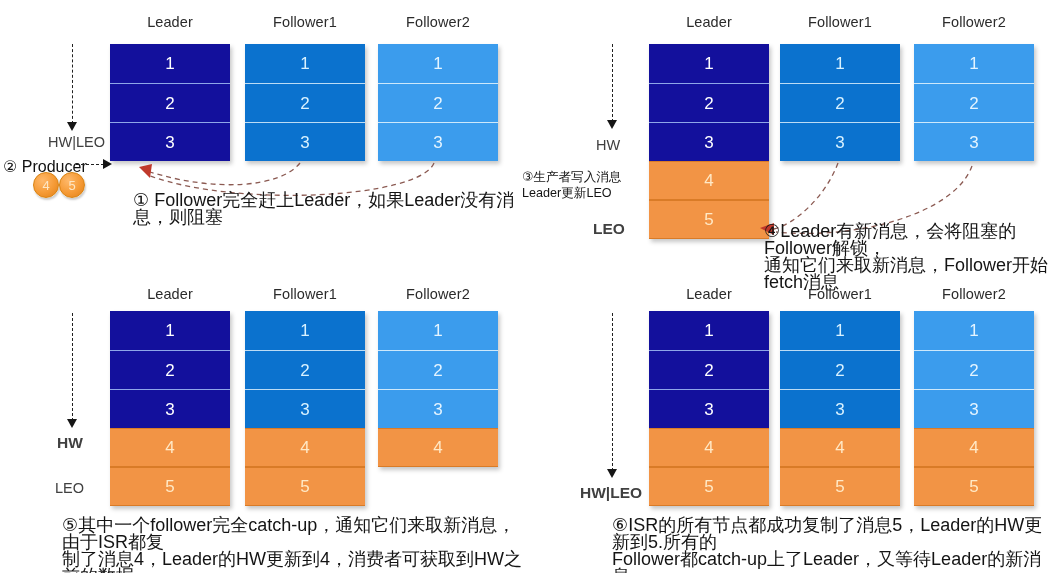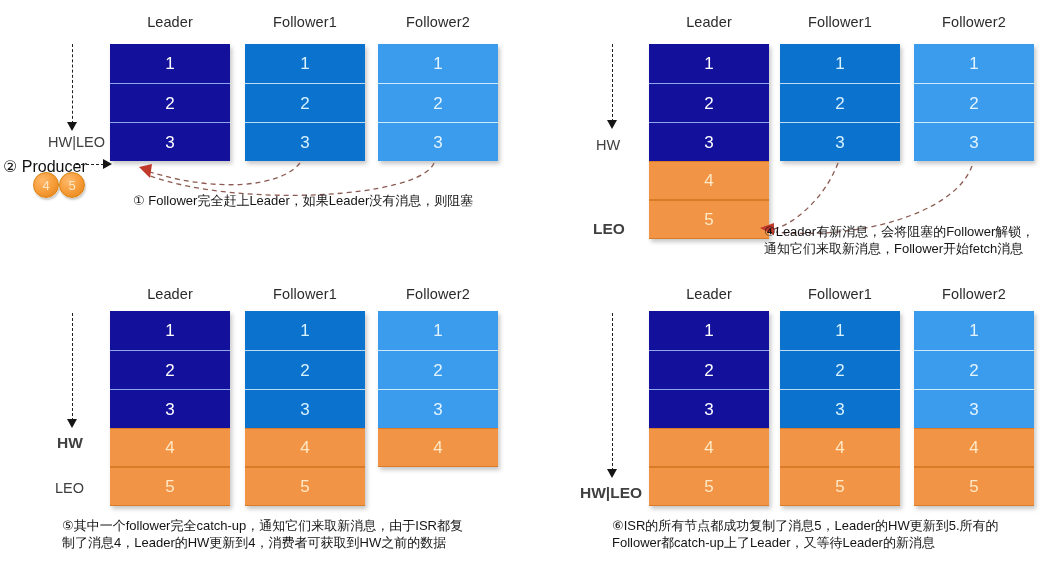--- a/index.html
+++ b/index.html
@@ -89,21 +89,21 @@
     background:radial-gradient(circle at 36% 32%, #ffb96b 0%, #f59a35 55%, #e07f16 100%);
     border:1px solid #d9820f;
     display:flex;align-items:center;justify-content:center;
     font-size:13px;color:#fde6c4;
     box-shadow:1px 2px 2px rgba(0,0,0,.2);
   }
 
   
   .cap{
     position:absolute;
-    font-size:13px;
+    font-size:18px;
     line-height:17px;
     color:#141414;
     white-space:pre-line;
   }
   .cap.small{font-size:12.6px;line-height:16px;}
 
   svg.curves{position:absolute;left:0;top:0;overflow:visible;pointer-events:none;}
 </style>
 </head>
 <body>
@@ -155,20 +155,22 @@
 <div class="panel" style="left:524px;top:0;width:524px;height:286px;">
 
   <div class="col-head" style="left:125px;top:14px;">Leader</div>
   <div class="col-head" style="left:256px;top:14px;">Follower1</div>
   <div class="col-head" style="left:390px;top:14px;">Follower2</div>
 
   <div class="vline" style="left:88px;top:44px;height:78px;"></div>
   <div class="vhead" style="left:83px;top:120px;"></div>
 
   <div class="side" style="left:72px;top:137px;">HW</div>
+  <div class="cap small" style="left:-2px;top:169px;width:130px;">③生产者写入消息
+Leader更新LEO</div>
   <div class="side bold" style="left:69px;top:220px;font-size:15.5px;">LEO</div>
 
   <div class="stack sh" style="left:125px;top:44px;">
     <div class="blk b-leader">1</div>
     <div class="blk b-leader">2</div>
     <div class="blk b-leader">3</div>
     <div class="blk b-orange">4</div>
     <div class="blk b-orange">5</div>
   </div>
   <div class="stack sh" style="left:256px;top:44px;">

